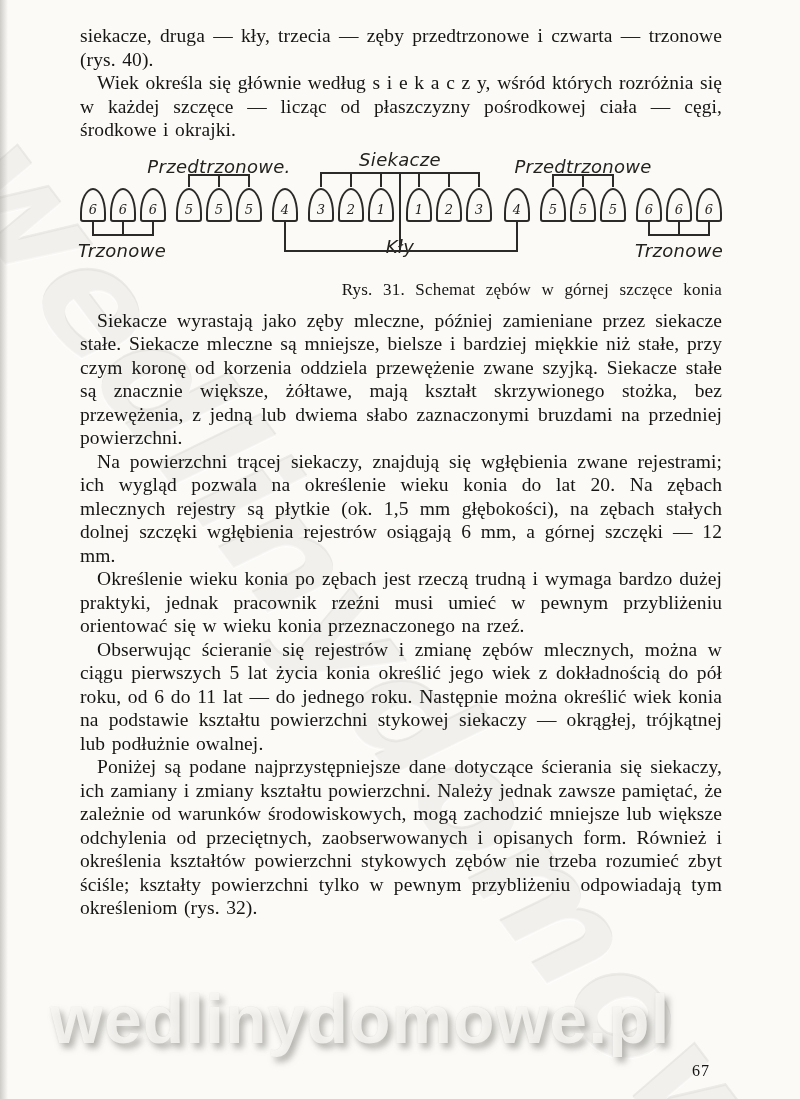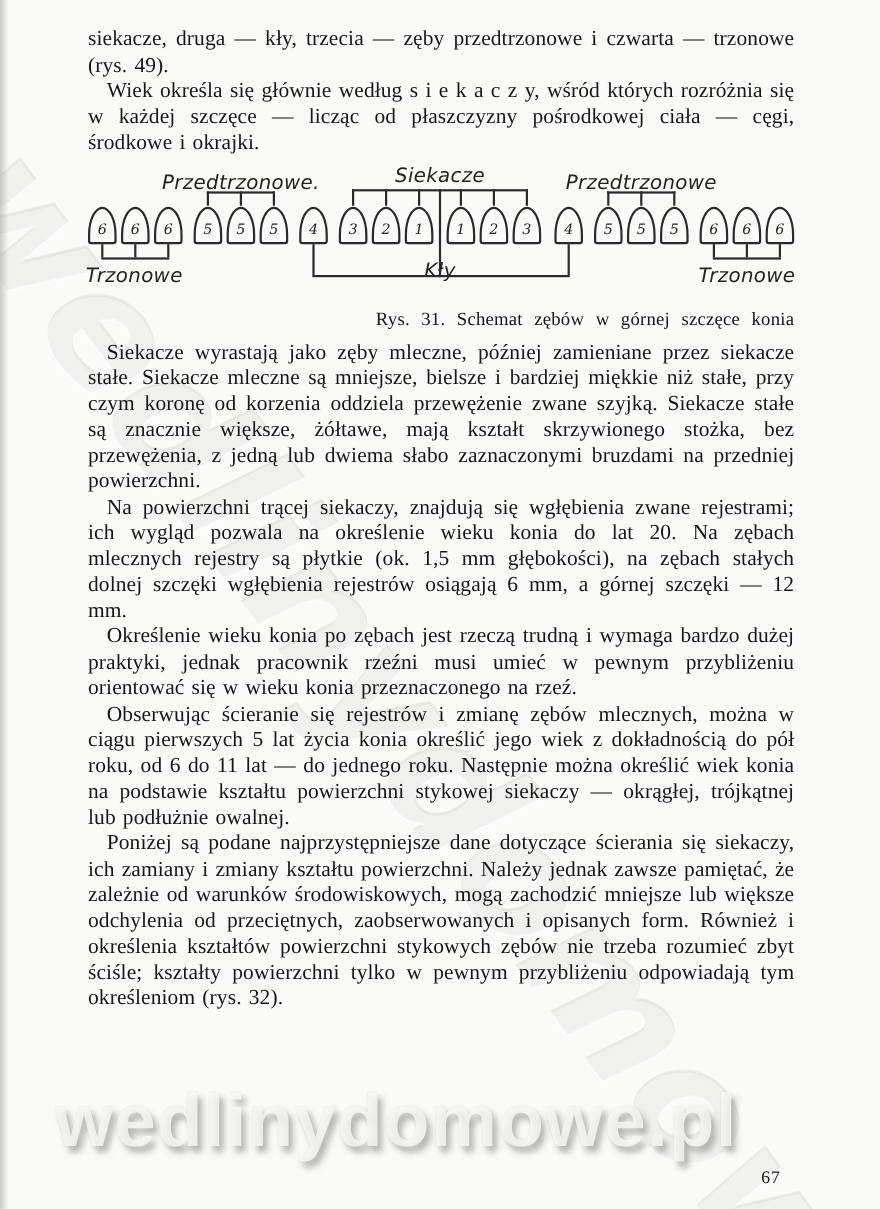--- a/index.html
+++ b/index.html
@@ -81,21 +81,21 @@
 </style>
 </head>
 <body>
 
 <div class="page">
 
   <div class="watermark-diagonal">wedlinydomowe</div>
 
   <div class="content">
 
-    <p>siekacze, druga — kły, trzecia — zęby przedtrzonowe i czwarta — trzonowe (rys. 49).</p>
+    <p>siekacze, druga — kły, trzecia — zęby przedtrzonowe i czwarta — trzonowe (rys. 40).</p>
     <p class="indent">Wiek określa się głównie według s i e k a c z y, wśród których rozróżnia się w każdej szczęce — licząc od płaszczyzny pośrodkowej ciała — cęgi, środkowe i okrajki.</p>
 
     <figure>
       <div class="diagram">
 
         <span class="dlabel" style="left:139px;top:8px;">Przedtrzonowe.</span>
         <span class="dlabel" style="left:320px;top:1px;">Siekacze</span>
         <span class="dlabel" style="left:503px;top:8px;text-align:center;">Przedtrzonowe</span>
         <span class="dlabel" style="left:42px;top:92px;">Trzonowe</span>
         <span class="dlabel" style="left:320px;top:88px;">Kły</span>

